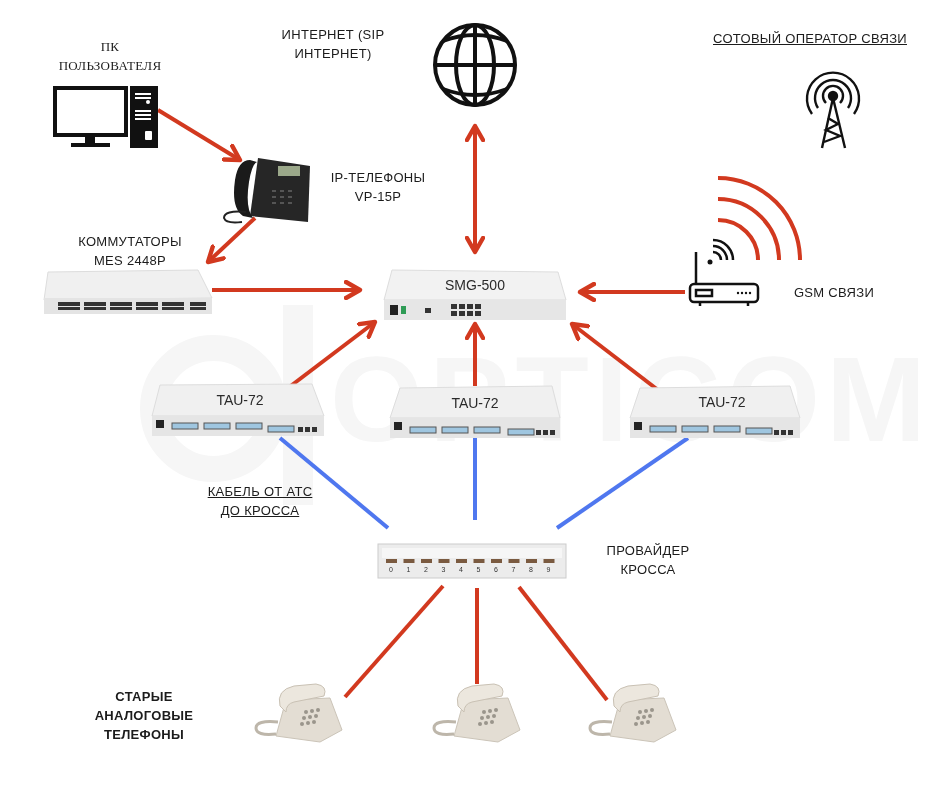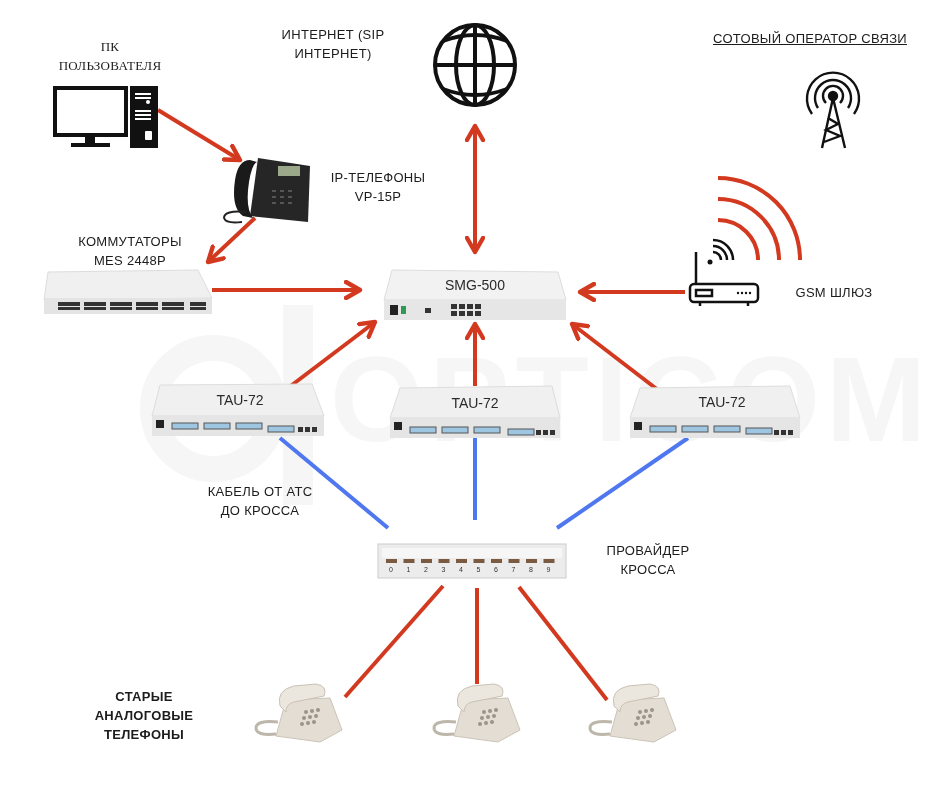--- a/index.html
+++ b/index.html
@@ -311,23 +311,23 @@
 </div>
 <div class="lbl" style="left:318px;top:168px;width:120px;">
   <span>IP-ТЕЛЕФОНЫ</span>
   <span>VP-15P</span>
 </div>
 <div class="lbl" style="left:60px;top:232px;width:140px;">
   <span>КОММУТАТОРЫ</span>
   <span>MES 2448P</span>
 </div>
 <div class="lbl" style="left:784px;top:283px;width:100px;">
-  <span>GSM ШЛЮЗ</span>
-</div>
-<div class="lbl" style="left:200px;top:482px;width:120px;">
+  <span>GSM СВЯЗИ</span>
+</div>
+<div class="lbl" style="left:200px;top:482px;width:120px;text-decoration:underline;">
   <span>КАБЕЛЬ ОТ АТС</span>
   <span>ДО КРОССА</span>
 </div>
 <div class="lbl" style="left:588px;top:541px;width:120px;">
   <span>ПРОВАЙДЕР</span>
   <span>КРОССА</span>
 </div>
 <div class="lbl" style="left:84px;top:687px;width:120px;font-weight:bold;">
   <span>СТАРЫЕ</span>
   <span>АНАЛОГОВЫЕ</span>

